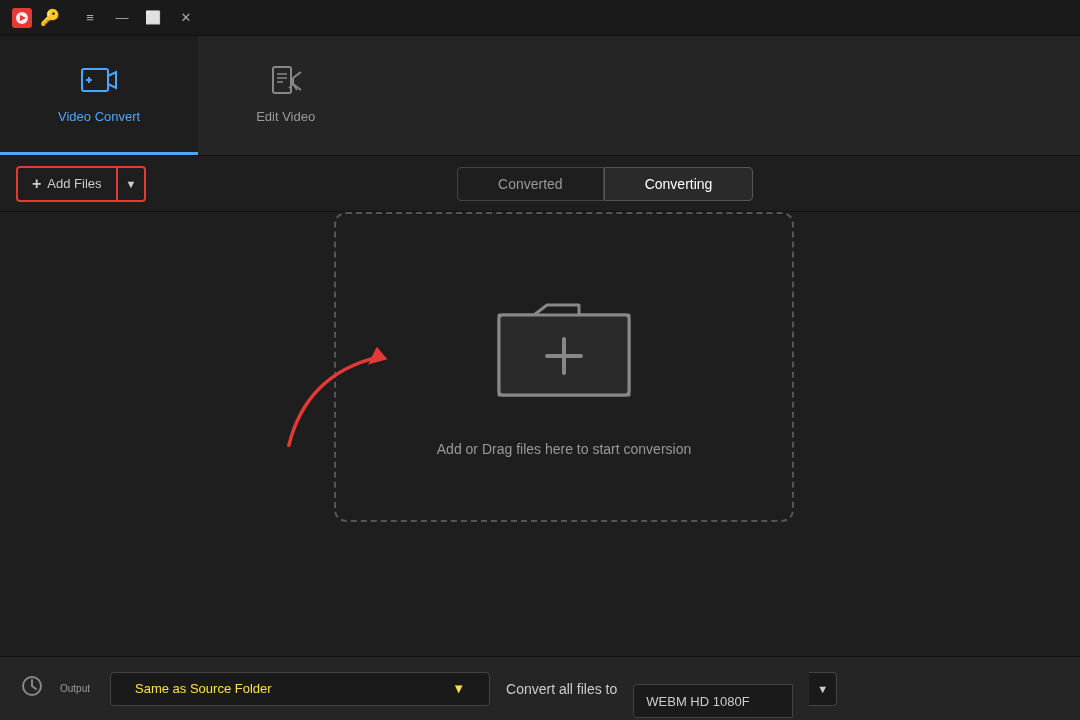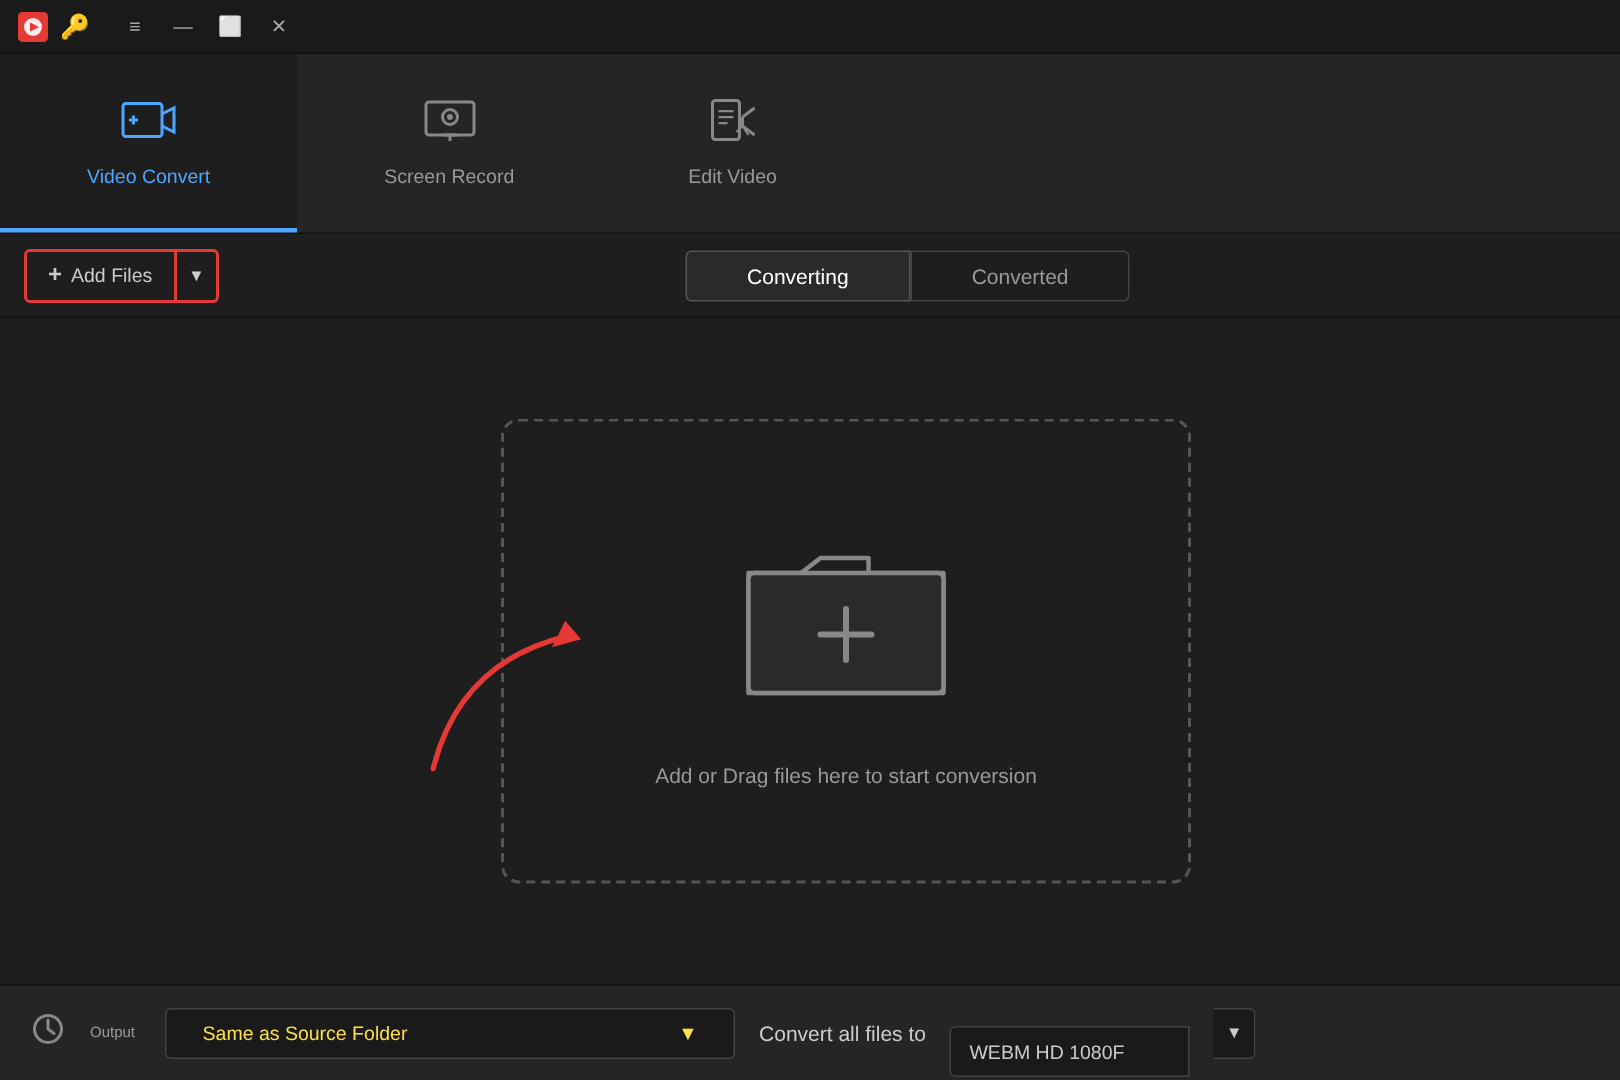--- a/index.html
+++ b/index.html
@@ -158,21 +158,20 @@
       border-color: #555;
     }
     .tab-btn:first-child { border-radius: 4px 0 0 4px; }
     .tab-btn:last-child { border-radius: 0 4px 4px 0; }
 
     
     #main-content {
       height: calc(720px - 36px - 120px - 56px - 64px);
       background: #1e1e1e;
       display: flex;
-      align-items: center;
       justify-content: center;
       margin-left: 48px;
     }
 
     #drop-zone {
       width: 460px;
       height: 310px;
       border: 2px dashed #555;
       border-radius: 12px;
       display: flex;
@@ -316,32 +315,20 @@
         <rect x="2" y="5" width="26" height="22" rx="2" stroke="#4da6ff" stroke-width="2" fill="none"></rect>
         <polyline points="28,12 36,8 36,24 28,20" stroke="#4da6ff" stroke-width="2" fill="none"></polyline>
         <line x1="9" y1="13" x2="9" y2="19" stroke="#4da6ff" stroke-width="2"></line>
         <line x1="6" y1="16" x2="12" y2="16" stroke="#4da6ff" stroke-width="2"></line>
       </svg>
     </span>
     <span class="nav-label">Video Convert</span>
   </div>
 
 
-  <div class="nav-item">
-    <span class="nav-icon">
-      <svg width="38" height="32" viewBox="0 0 38 32" fill="none">
-        <rect x="3" y="4" width="32" height="22" rx="2" stroke="#888" stroke-width="2" fill="none"></rect>
-        <line x1="14" y1="26" x2="24" y2="26" stroke="#888" stroke-width="2"></line>
-        <line x1="19" y1="26" x2="19" y2="30" stroke="#888" stroke-width="2"></line>
-        <circle cx="19" cy="14" r="5" stroke="#888" stroke-width="2" fill="none"></circle>
-        <circle cx="19" cy="14" r="2" fill="#888"></circle>
-      </svg>
-    </span>
-    <span class="nav-label">Screen Record</span>
-  </div>
 
   <div class="nav-item">
     <span class="nav-icon">
       <svg width="38" height="32" viewBox="0 0 38 32" fill="none">
         <rect x="6" y="3" width="18" height="26" rx="2" stroke="#888" stroke-width="2" fill="none"></rect>
         <line x1="10" y1="10" x2="20" y2="10" stroke="#888" stroke-width="1.5"></line>
         <line x1="10" y1="14" x2="20" y2="14" stroke="#888" stroke-width="1.5"></line>
         <line x1="10" y1="18" x2="16" y2="18" stroke="#888" stroke-width="1.5"></line>
         <line x1="26" y1="14" x2="34" y2="8" stroke="#888" stroke-width="2"></line>
         <line x1="26" y1="20" x2="34" y2="26" stroke="#888" stroke-width="2"></line>
@@ -355,22 +342,22 @@
 
 <div id="toolbar">
   <button id="add-files-btn">
     <span style="font-size:16px; font-weight:bold;">+</span>
     <span>Add Files</span>
   </button>
   <div id="add-files-arrow">
     <span>▼</span>
   </div>
   <div id="tab-area">
+    <button class="tab-btn">Converted</button>
     <button class="tab-btn active">Converting</button>
-    <button class="tab-btn">Converted</button>
   </div>
 </div>
 
 <div id="main-content">
   <div id="drop-zone" style="position:relative;">
 
     <svg id="arrow-overlay" viewBox="0 0 250 200" fill="none" style="position:absolute; bottom:55px; left:-100px; width:220px; height:180px; pointer-events:none;">
       <path d="M 60 180 Q 80 100 160 80" stroke="#e53935" stroke-width="4" fill="none" stroke-linecap="round"></path>
       <polygon points="160,68 150,88 172,82" fill="#e53935"></polygon>
     </svg>

